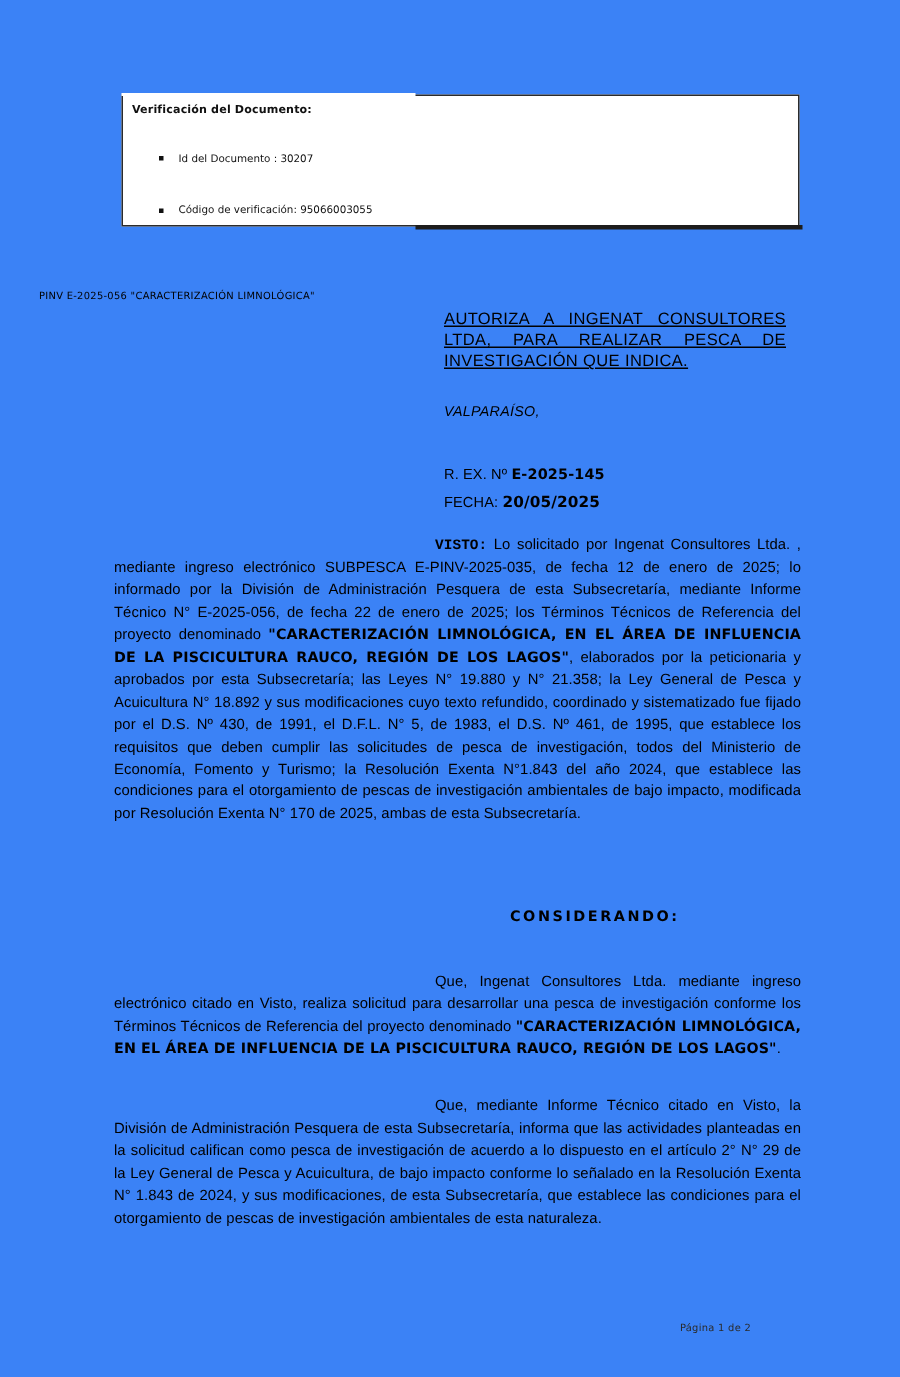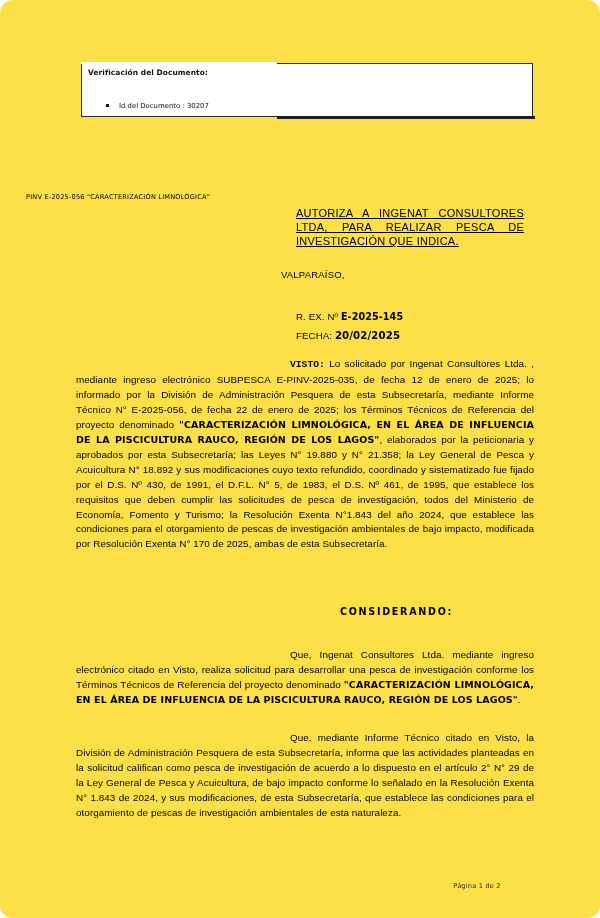--- a/index.html
+++ b/index.html
@@ -13,22 +13,21 @@
     height: 918px;
     position: relative;
     font-family: "Liberation Sans", sans-serif;
     color: #000000;
     overflow: hidden;
   }
 
   .page {
     position: absolute;
     inset: 0;
-    background: #fde047;
-    border-radius: 13px;
+    background: #3b82f6;
   }
 
   
   .verif-box {
     position: absolute;
     left: 81px;
     top: 63px;
     width: 452px;
     box-sizing: border-box;
     border: 1.4px solid #2b2b2b;
@@ -136,25 +135,26 @@
     font-size: 11px;
     line-height: 14.2px;
     text-align: justify;
     text-align-last: left;
     letter-spacing: 0.25px;
     text-decoration: underline;
   }
 
   .place {
     position: absolute;
-    left: 281px;
+    left: 296px;
     top: 269px;
     font-family: "Liberation Sans", sans-serif;
     font-size: 9.5px;
     letter-spacing: 0.2px;
+    font-style: italic;
   }
 
   .resnum {
     position: absolute;
     left: 296px;
     top: 311px;
     font-family: "Liberation Sans", sans-serif;
     font-size: 9.7px;
     letter-spacing: 0.1px;
   }
@@ -247,37 +247,41 @@
 
 <div class="page">
 
   <div class="verif-box">
     <div class="verif-title">Verificación del Documento:</div>
     <ul class="verif-list">
       <li>
         <span class="bullet"></span>
         <span>Id del Documento : 30207</span>
       </li>
+      <li>
+        <span class="bullet"></span>
+        <span>Código de verificación: 95066003055</span>
+      </li>
     </ul>
   </div>
 
   <div class="lh-project">PINV E-2025-056 "CARACTERIZACIÓN LIMNOLÓGICA"</div>
 
   <div class="subject">AUTORIZA A INGENAT CONSULTORES LTDA, PARA REALIZAR PESCA DE INVESTIGACIÓN QUE INDICA.</div>
 
   <div class="place">VALPARAÍSO,</div>
 
   <div class="resnum">
     <span>R. EX. Nº</span>
     <b>E-2025-145</b>
   </div>
 
   <div class="resdate">
     <span>FECHA:</span>
-    <b>20/02/2025</b>
+    <b>20/05/2025</b>
   </div>
 
   <div class="body-block" id="visto-para">
     <p class="para">
       <span class="lead-in"></span><span class="kw">VISTO:</span><span> Lo solicitado por Ingenat Consultores Ltda. , mediante ingreso electrónico SUBPESCA E-PINV-2025-035, de fecha 12 de enero de 2025; lo informado por la División de Administración Pesquera de esta Subsecretaría, mediante Informe Técnico N° E-2025-056, de fecha 22 de enero de 2025; los Términos Técnicos de Referencia del proyecto denominado </span><b>"CARACTERIZACIÓN LIMNOLÓGICA, EN EL ÁREA DE INFLUENCIA DE LA PISCICULTURA RAUCO, REGIÓN DE LOS LAGOS"</b><span>, elaborados por la peticionaria y aprobados por esta Subsecretaría; las Leyes N° 19.880 y N° 21.358; la Ley General de Pesca y Acuicultura N° 18.892 y sus modificaciones cuyo texto refundido, coordinado y sistematizado fue fijado por el D.S. Nº 430, de 1991, el D.F.L. N° 5, de 1983, el D.S. Nº 461, de 1995, que establece los requisitos que deben cumplir las solicitudes de pesca de investigación, todos del Ministerio de Economía, Fomento y Turismo; la Resolución Exenta N°1.843 del año 2024, que establece las condiciones para el otorgamiento de pescas de investigación ambientales de bajo impacto, modificada por Resolución Exenta N° 170 de 2025, ambas de esta Subsecretaría.</span>
     </p>
   </div>
 
   <div id="considerando-heading">CONSIDERANDO:</div>
 

